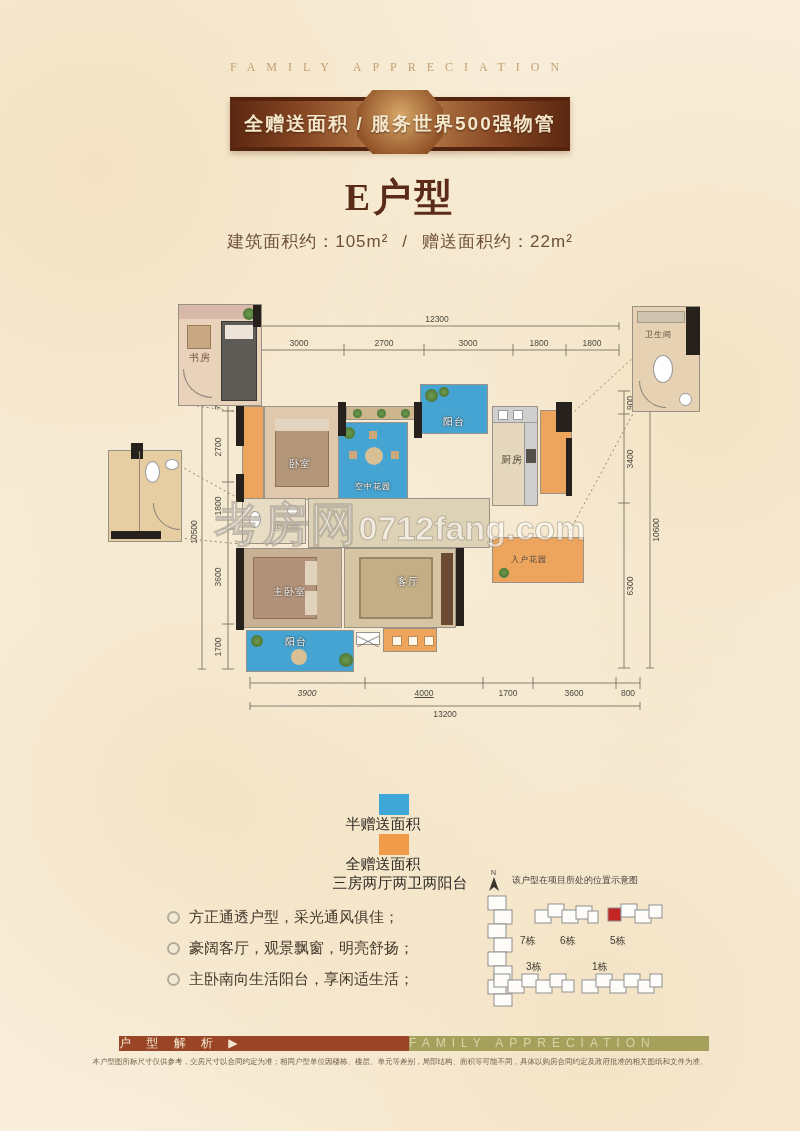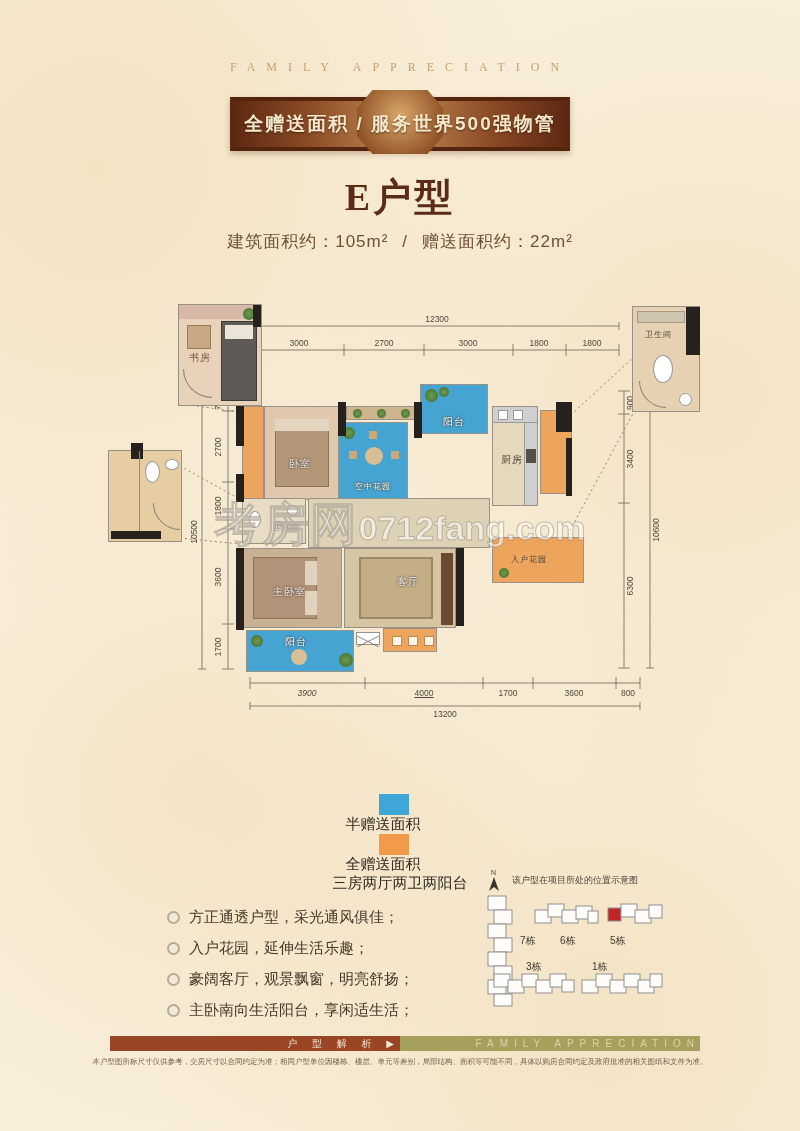--- a/index.html
+++ b/index.html
@@ -57,21 +57,21 @@
   
   #features{left:163px;top:904px;list-style:none;margin:4px;padding:0;}
   #features li{display:flex;align-items:center;margin-bottom:12px;}
   #features .dot{width:9px;height:9px;border:2px solid #b4ab99;border-radius:50%;
     background:#f2e9d6;margin-right:9px;flex:0 0 auto;}
   #features .ftext{font-size:15px;color:#46392c;}
   
   #siteplan{left:480px;top:866px;width:190px;height:150px;}
   #siteplan .caption{position:absolute;left:32px;top:8px;font-size:9px;color:#4a453c;}
   
-  .bar{height:15px;line-height:15px;text-align:right;font-size:10px;}
+  .bar{height:15px;line-height:15px;text-align:left;font-size:12px;margin-left:9px;}
   #bar-left{left:110px;top:1036px;width:290px;background:#9a4526;color:#f2e7d0;
     letter-spacing:6px;}
   #bar-right{left:400px;top:1036px;width:300px;background:#a5a15d;color:#d9d4a6;
     letter-spacing:6px;}
   #disclaimer{left:0;top:1057px;width:800px;text-align:center;font-size:7.5px;
     color:#6f5f4b;white-space:nowrap;}
   svg line{stroke:#6a675c;stroke-width:0.8;}
   svg .dotted{stroke:#97876a;stroke-width:1;stroke-dasharray:2,3;}
   svg .bld{fill:#fdfcf8;stroke:#8f8f8f;stroke-width:1;}
   svg .blabel{font-size:10px;fill:#3c382f;font-family:"Liberation Sans",sans-serif;}
@@ -289,24 +289,20 @@
     <span>三房两厅两卫两阳台</span>
   </div>
 
   <ul id="features" class="abs">
     <li>
         <span class="dot"></span>
         <span class="ftext">方正通透户型，采光通风俱佳；</span>
       </li>
     <li>
         <span class="dot"></span>
-        <span class="ftext">入户花园，延伸生活乐趣；</span>
-      </li>
-    <li>
-        <span class="dot"></span>
         <span class="ftext">豪阔客厅，观景飘窗，明亮舒扬；</span>
       </li>
     <li>
         <span class="dot"></span>
         <span class="ftext">主卧南向生活阳台，享闲适生活；</span>
       </li>
   </ul>
 
   <div id="siteplan" class="abs">
     <div class="caption">该户型在项目所处的位置示意图</div>

